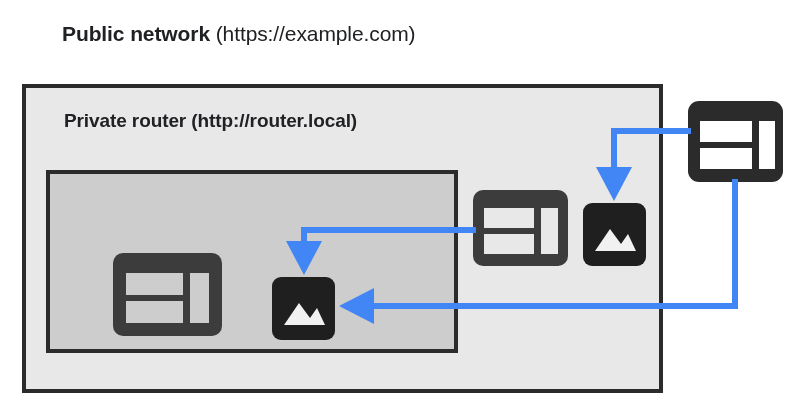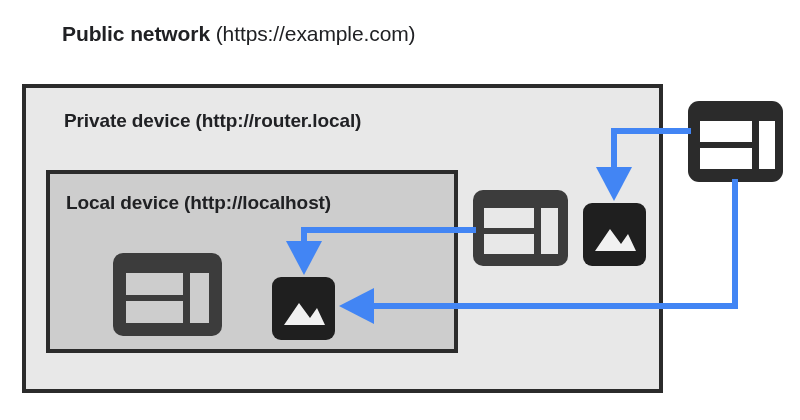--- a/index.html
+++ b/index.html
@@ -84,28 +84,25 @@
 
 <div id="stage">
 
   <div class="diagram-title">
     <span class="strong">Public network</span><span class="reg"> (https://example.com)</span>
   </div>
 
   <div class="net-box" id="public-outer-box"></div>
 
   <div class="box-label" id="private-network-label">
-    <span class="strong">Private device</span><span class="reg"> (http://router.local)</span>
+    <span class="strong">Private router</span><span class="reg"> (http://router.local)</span>
   </div>
 
   <div class="net-box" id="local-device-box"></div>
 
-  <div class="box-label" id="local-device-label">
-    <span class="strong">Local device</span><span class="reg"> (http://localhost)</span>
-  </div>
 
   <svg class="layer" id="icon-layer" viewBox="0 0 800 420">
 
     <g>
       <rect x="113" y="253" width="109" height="83" rx="10" ry="10" fill="#3c3c3c"></rect>
       <rect x="126" y="273" width="57" height="22" fill="#cdcdcd"></rect>
       <rect x="126" y="301" width="57" height="22" fill="#cdcdcd"></rect>
       <rect x="190" y="273" width="19" height="50" fill="#cdcdcd"></rect>
     </g>
 

